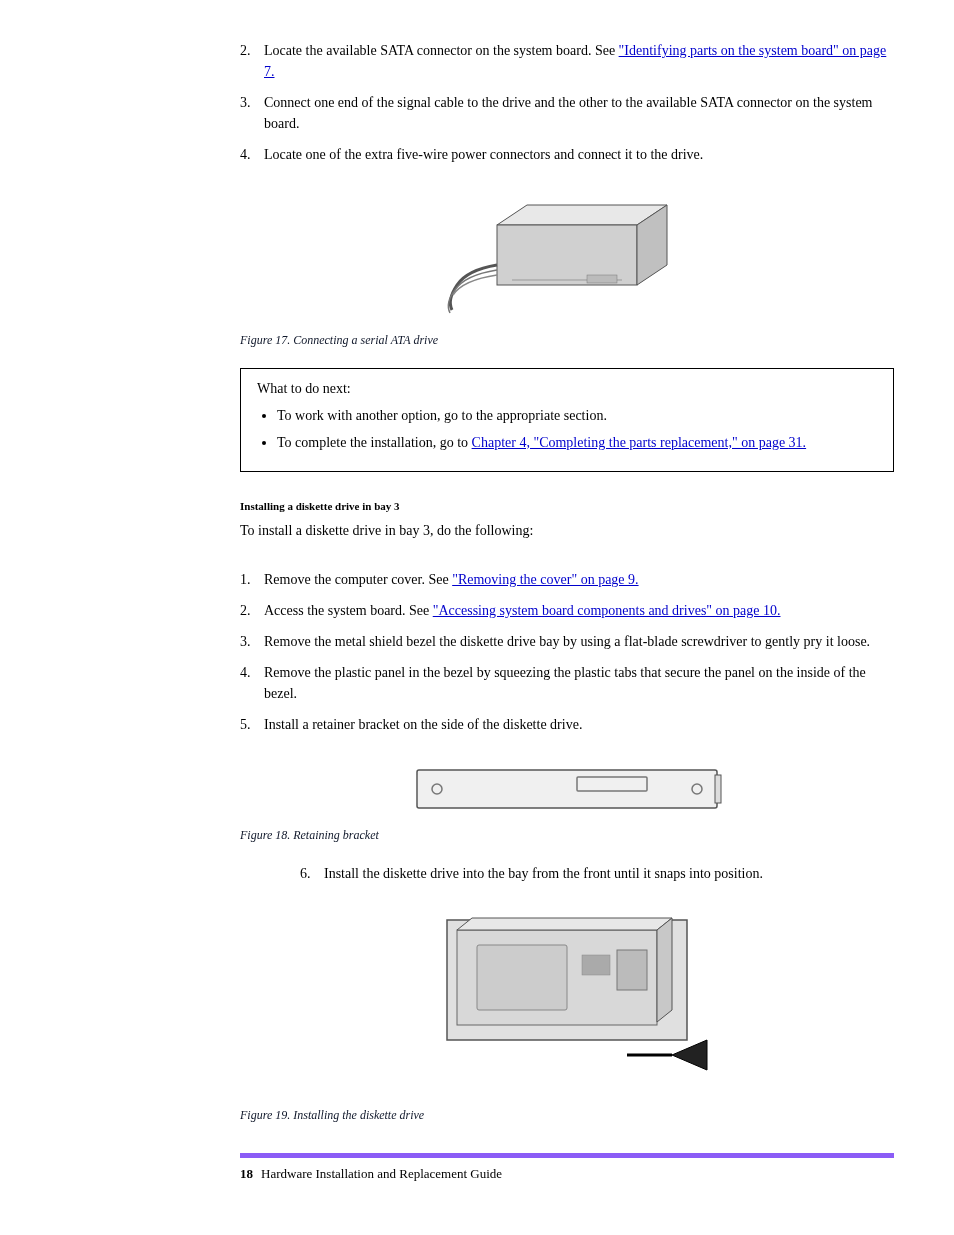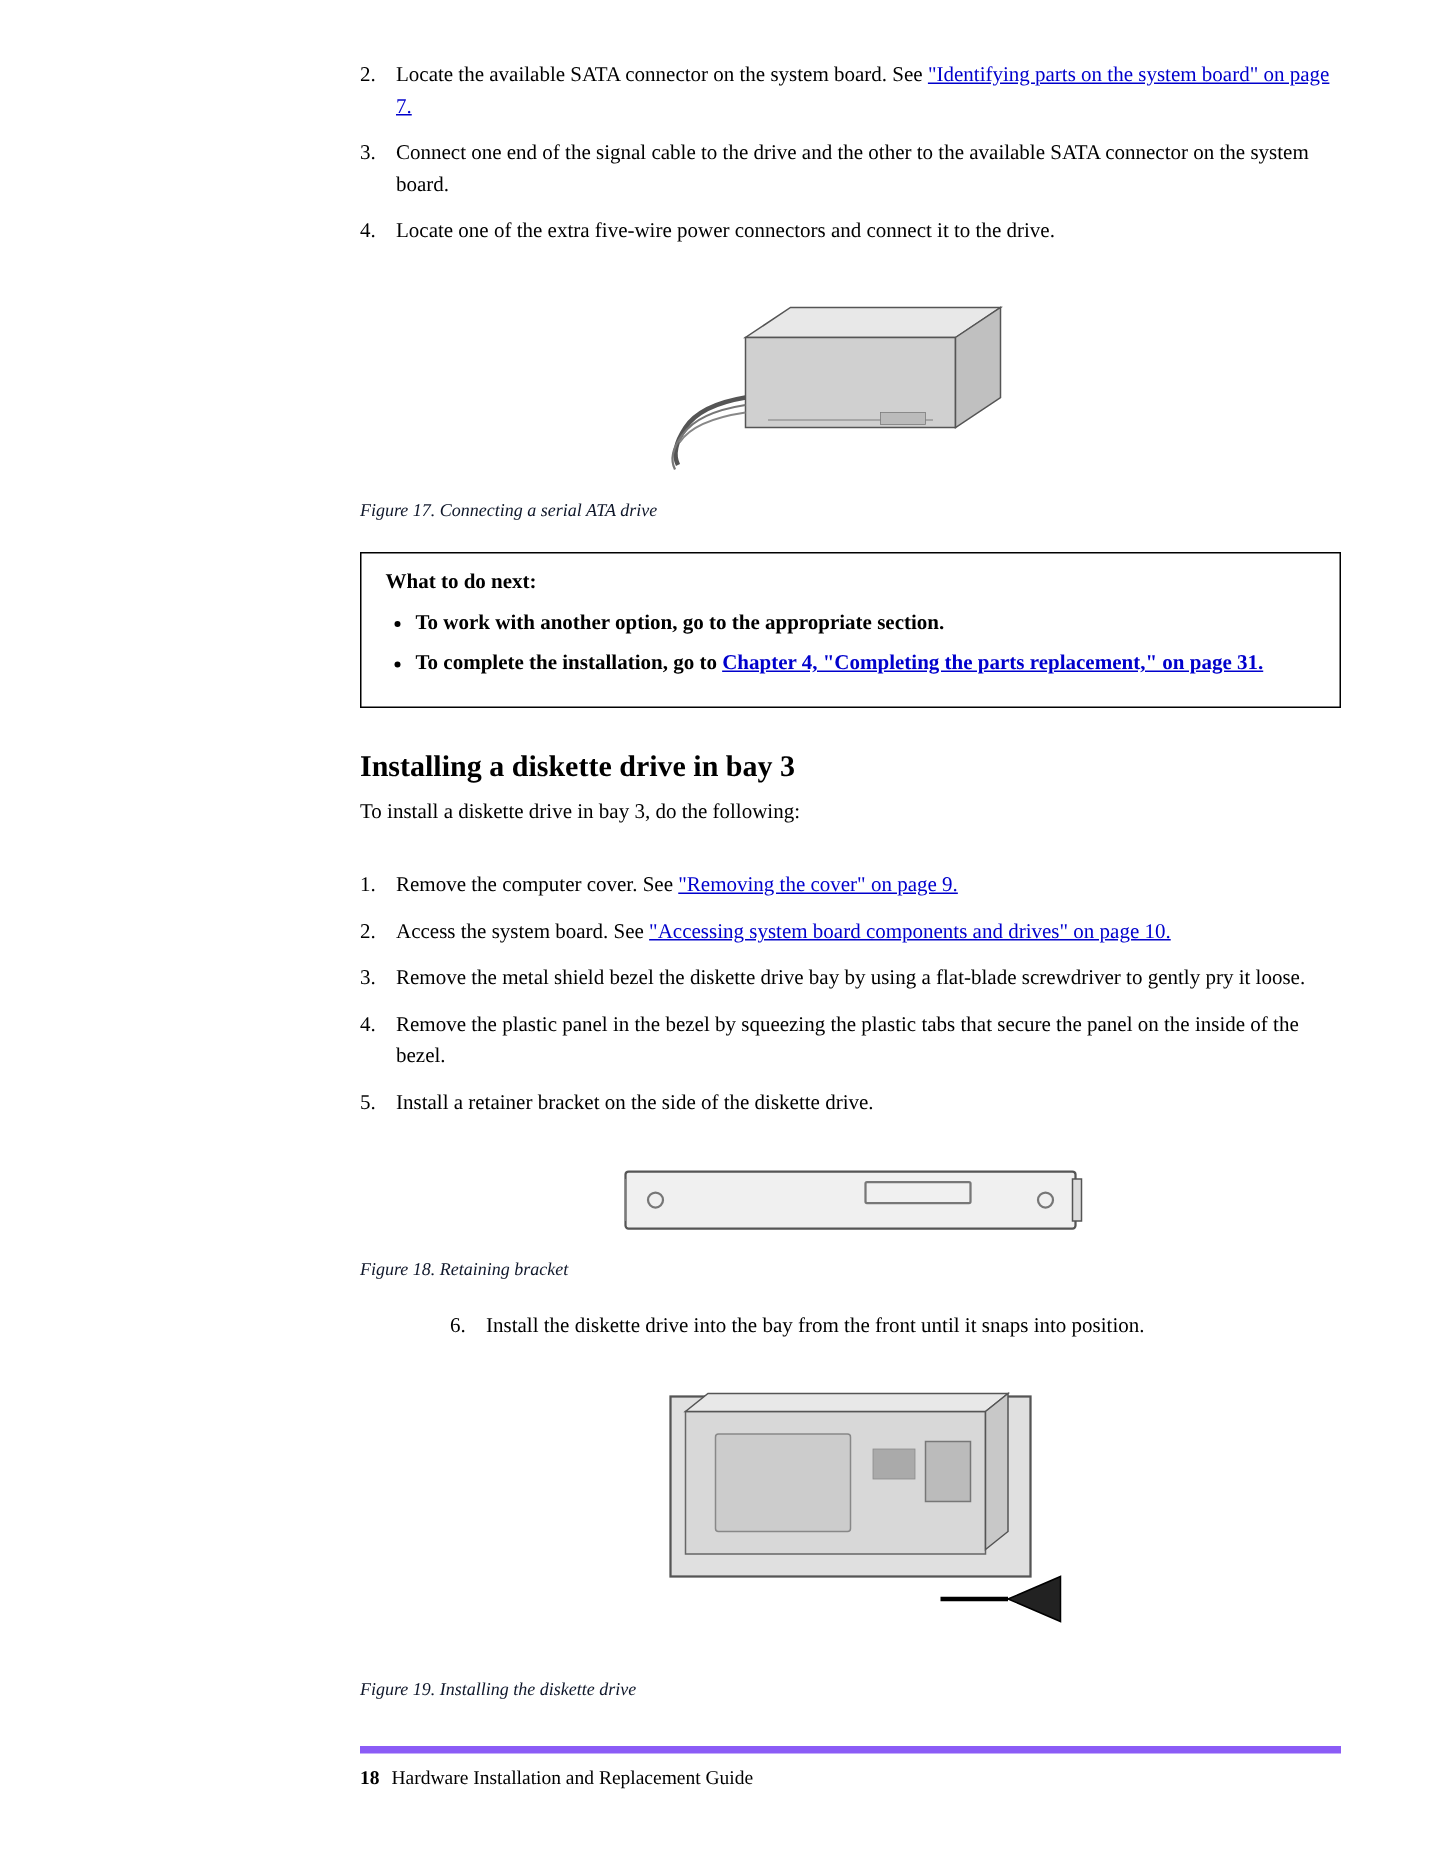--- a/index.html
+++ b/index.html
@@ -49,34 +49,33 @@
       text-align: left;
       margin-left: 0;
     }
     .what-to-do-box {
       border: 1px solid #000;
       padding: 12px 16px;
       margin: 20px 0 28px 0;
       position: relative;
     }
     .what-to-do-title {
-      font-weight: bold;
+      font-weight: normal;
       margin-bottom: 8px;
     }
     .what-to-do-box ul {
       list-style: disc;
       padding-left: 20px;
-      font-weight: bold;
     }
     .what-to-do-box ul li {
       margin-bottom: 6px;
       line-height: 1.5;
     }
     .section-title {
-      font-size: 20px;
+      font-size: 11px;
       font-weight: bold;
       margin: 10px 0 8px 0;
     }
     .section-intro {
       margin-bottom: 28px;
       line-height: 1.5;
     }
     .footer {
       margin-top: 30px;
       border-top: 5px solid #8b5cf6;

